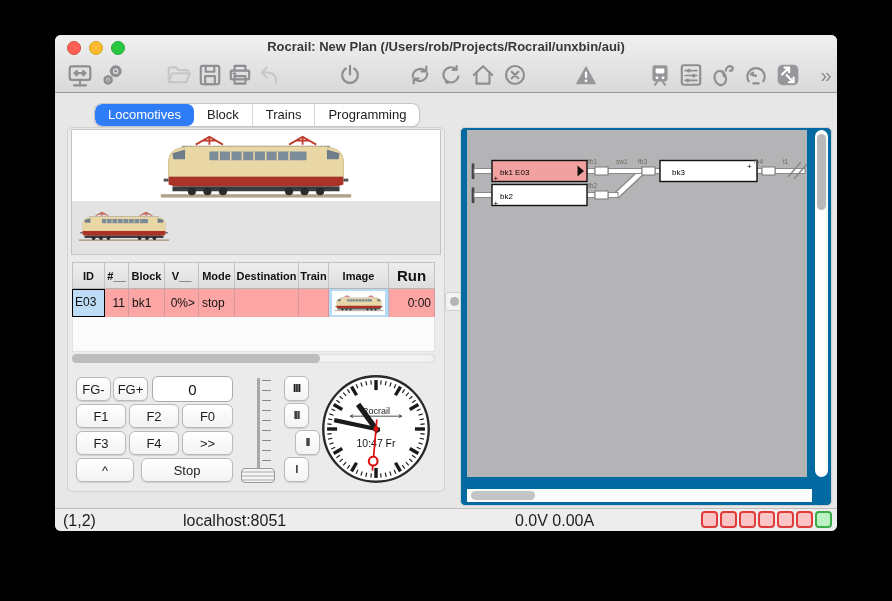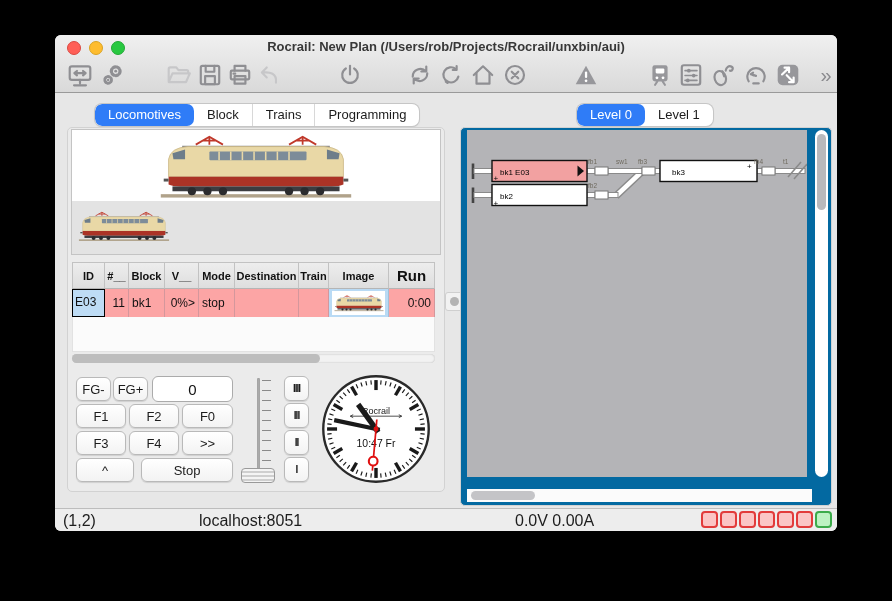--- a/index.html
+++ b/index.html
@@ -69,21 +69,21 @@
   .vscroll .thumb{position:absolute;left:2px;top:4px;width:9px;height:76px;background:#b9b9bc;border-radius:5px;}
   .hscroll2{position:absolute;left:6px;bottom:3px;right:19px;height:13px;background:#fbfbfb;}
   .hscroll2 .thumb{position:absolute;left:4px;top:2px;width:64px;height:9px;background:#c4c4c7;border-radius:5px;}
   .splitter-dot{position:absolute;left:390px;top:199px;width:17px;height:17px;background:#f2f2f2;border:1px solid #cfcfcf;
                 border-radius:3px;display:flex;align-items:center;justify-content:center;}
   .splitter-dot i{width:9px;height:9px;border-radius:50%;background:#b4b4b4;display:block;}
   
   .statusbar{position:absolute;left:0;right:0;bottom:0;height:22px;background:#ededed;border-top:1px solid #bdbdbd;
              font-size:16px;color:#1d1d1d;}
   .sb-pos{position:absolute;left:8px;top:3px;}
-  .sb-host{position:absolute;left:144px;top:3px;}
+  .sb-host{position:absolute;left:128px;top:3px;}
   .sb-power{position:absolute;left:460px;top:3px;}
   .indicators{position:absolute;right:5px;top:2px;display:flex;gap:2px;}
   .ind{width:13px;height:13px;border-radius:4px;border:2px solid #e23b3b;background:#fbc5c5;}
   .ind-on{border-color:#3cab4a;background:#bdf2c2;}
   
   .plan-label{font-size:6.5px;fill:#6f6a5f;font-family:"Liberation Sans",sans-serif;}
   .blk-label{font-size:8px;fill:#000;font-family:"Liberation Sans",sans-serif;}
 </style>
 </head>
 <body>
@@ -254,24 +254,20 @@
 
   <div class="content">
 
     <div class="tabgroup" style="left:40px;top:11px">
       <span class="seg active">Locomotives</span>
       <span class="seg">Block</span>
       <span class="seg">Trains</span>
       <span class="seg">Programming</span>
     </div>
 
-    <div class="tabgroup" style="left:522px;top:11px">
-      <span class="seg active">Level 0</span>
-      <span class="seg">Level 1</span>
-    </div>
 
     <div class="panel panel-left">
       <div class="imgbox">
         <svg width="250" height="68" viewBox="0 0 200 70">
             <use href="#loco-art"></use>
           </svg>
       </div>
       <div class="imgstrip">
         <svg width="92" height="34" viewBox="0 0 200 70">
             <use href="#loco-art"></use>
@@ -324,21 +320,21 @@
       <div class="cbtn" style="left:114px;top:303px;width:51px">&gt;&gt;</div>
       <div class="cbtn" style="left:8px;top:330px;width:58px">^</div>
       <div class="cbtn" style="left:73px;top:330px;width:92px">Stop</div>
 
       <div class="slider-line"></div>
       <div class="slider-ruler"></div>
       <div class="slider-thumb"></div>
 
       <div class="cbtn brake" style="left:216px;top:248px;width:25px;height:25px">IIII</div>
       <div class="cbtn brake" style="left:216px;top:275px;width:25px;height:25px">III</div>
-      <div class="cbtn brake" style="left:216px;top:302px;width:25px;height:25px">II</div>
+      <div class="cbtn brake" style="left:227px;top:302px;width:25px;height:25px">II</div>
       <div class="cbtn brake" style="left:216px;top:329px;width:25px;height:25px">I</div>
 
       <div class="clockbox">
         <svg width="114" height="114" viewBox="0 0 120 120">
           <circle cx="60" cy="60" r="55.5" fill="#ffffff" stroke="#2a2a2a" stroke-width="2.5"></circle>
           <g id="clock-ticks">
               <rect x="58.2" y="8.5" width="3.6" height="10.5" fill="#1a1a1a" transform="rotate(0 60 60)"></rect>
               <rect x="59.4" y="8.5" width="1.2" height="4.5" fill="#1a1a1a" transform="rotate(6 60 60)"></rect>
               <rect x="59.4" y="8.5" width="1.2" height="4.5" fill="#1a1a1a" transform="rotate(12 60 60)"></rect>
               <rect x="59.4" y="8.5" width="1.2" height="4.5" fill="#1a1a1a" transform="rotate(18 60 60)"></rect>

